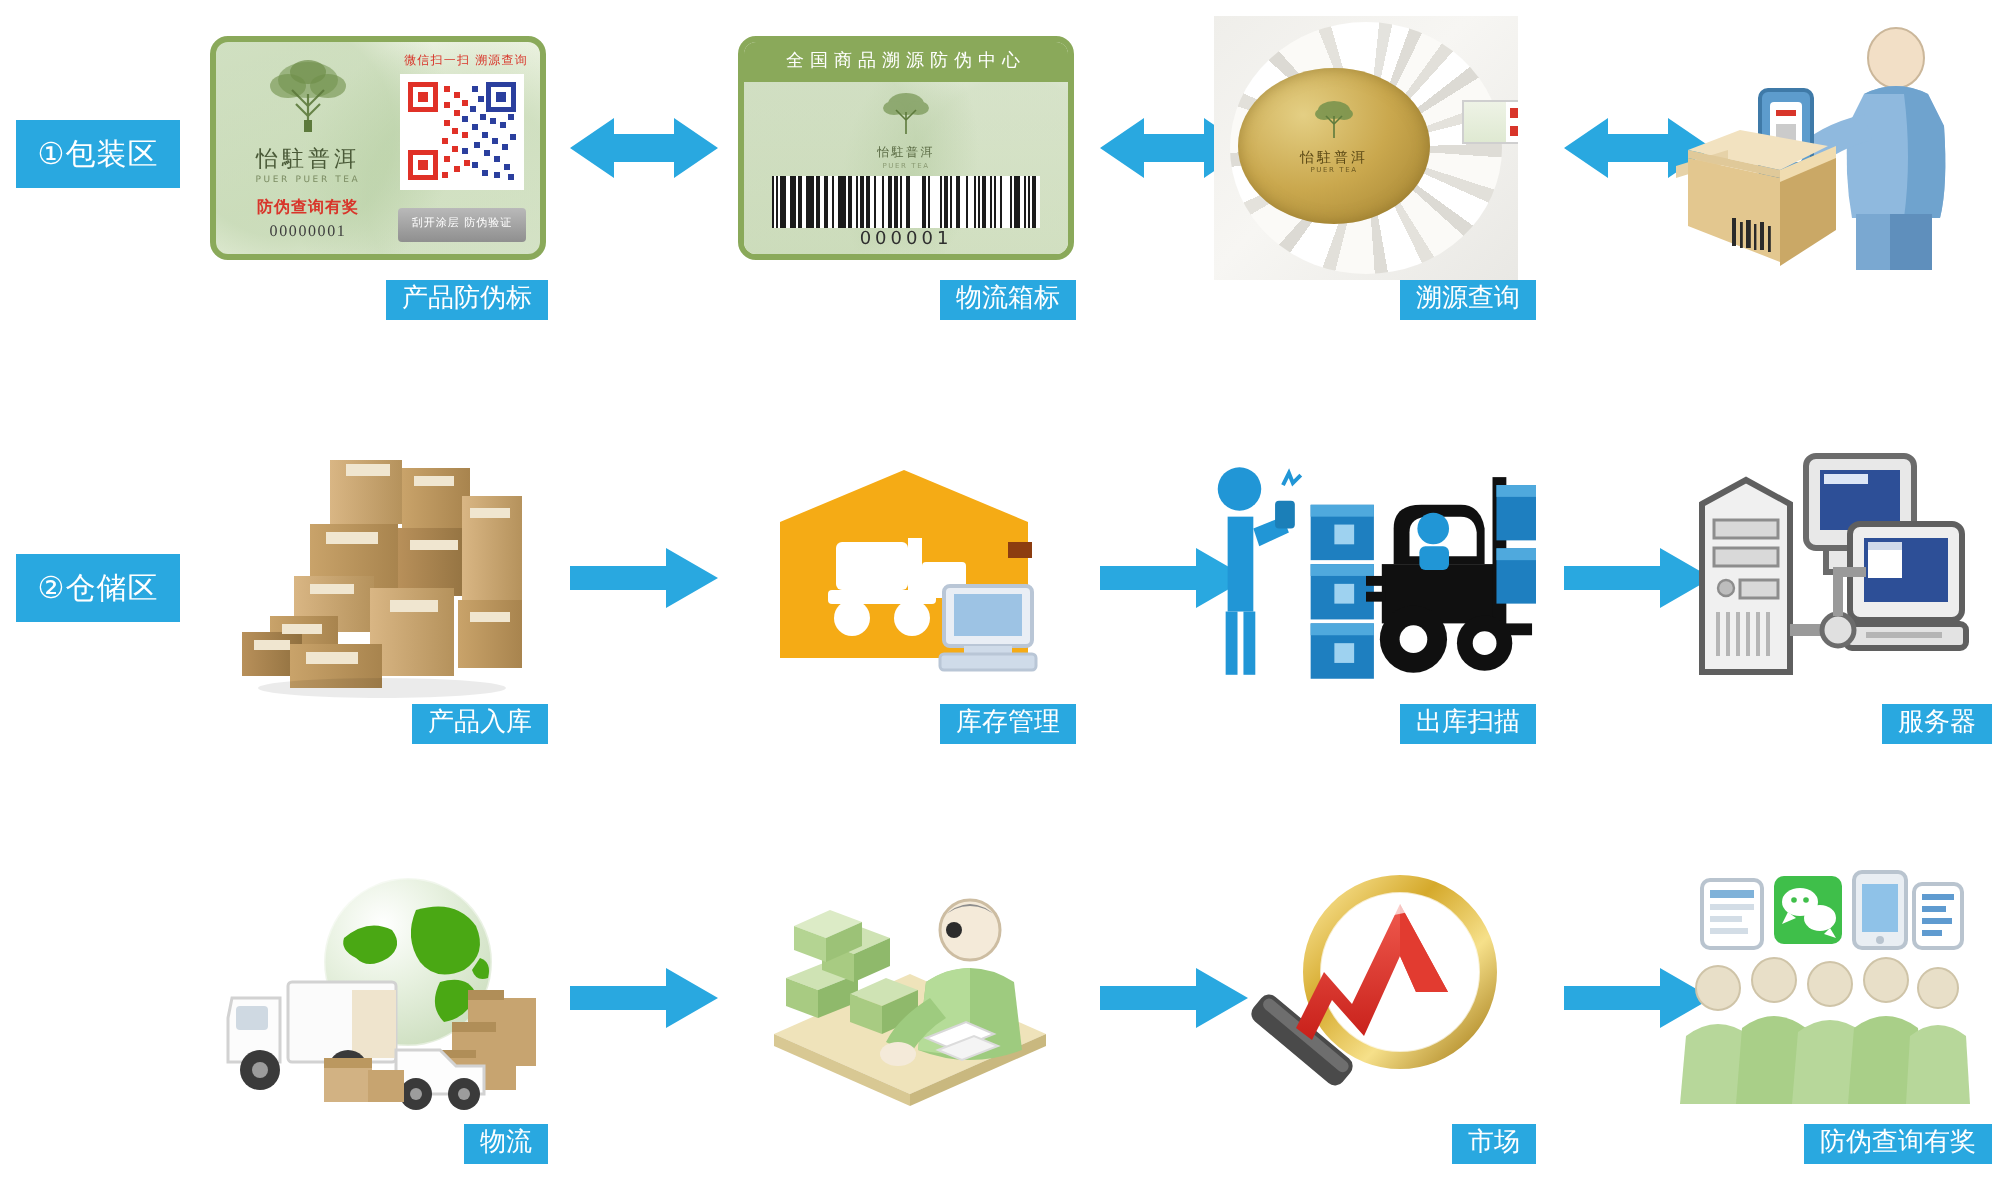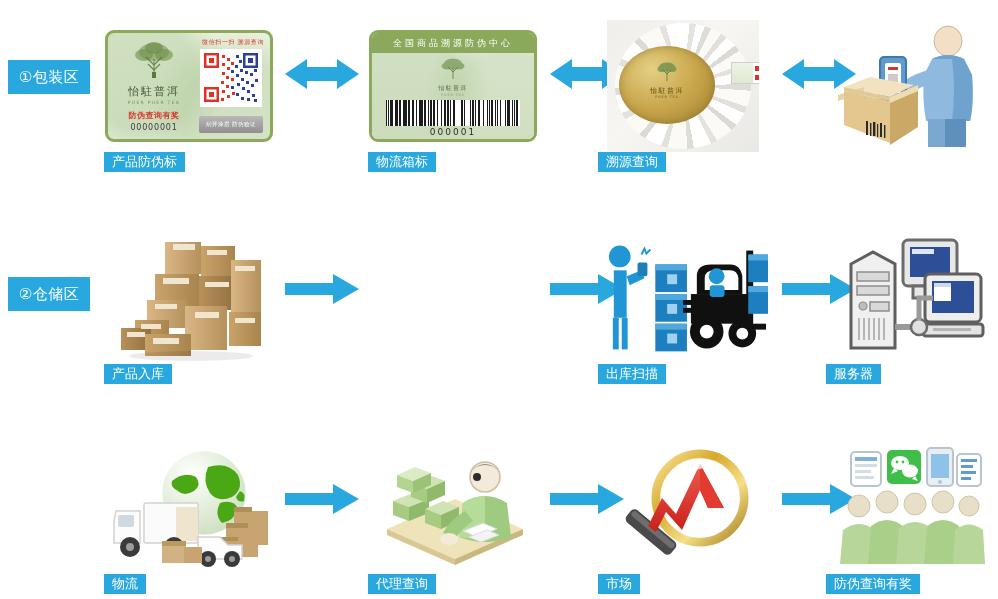--- a/index.html
+++ b/index.html
@@ -20,36 +20,36 @@
     line-height: 34px;
     text-align: center;
     letter-spacing: 0.5px;
     white-space: nowrap;
   }
 
   
   .row { position: absolute; left: 100px; width: 898px; }
   .cell {
     position: absolute;
-    top: 12px;
+    top: 0;
     width: 170px;
     height: 160px;
   }
   .art {
     position: relative;
     width: 170px;
     height: 128px;
     display: flex;
     align-items: center;
     justify-content: center;
   }
   .cap-wrap {
     width: 170px;
     display: flex;
-    justify-content: flex-start;
+    justify-content: flex-end;
     margin-top: 2px;
   }
   .caption {
     background: #29a8e0;
     color: #ffffff;
     font-size: 13px;
     line-height: 20px;
     padding: 0 8px;
     white-space: nowrap;
   }
@@ -75,21 +75,21 @@
     overflow: hidden;
   }
   .af-left { position:absolute; left:4px; top:6px; width:84px; text-align:center; }
   .af-tree { width:54px; height:40px; margin:0 auto; }
   .af-brand {
     font-size:11px; color:#4a5a38; letter-spacing:2px; margin-top:1px;
     font-family: "DejaVu Sans", sans-serif;
   }
   .af-pinyin { font-size:4.5px; color:#7b8c62; letter-spacing:1.3px; margin-top:1px; }
   .af-red { font-size:8px; color:#d8352a; margin-top:5px; letter-spacing:.5px; font-weight:bold; }
-  .af-serial { font-size:8px; color:#3c3c3c; letter-spacing:.8px; margin-top:2px; }
+  .af-serial { font-size:8px; color:#3c3c3c; letter-spacing:.8px; margin-top:2px;font-family:Liberation Serif, serif; }
   .af-top-red { position:absolute; right:6px; top:5px; font-size:6px; color:#d8352a; letter-spacing:.6px; }
   .af-qr {
     position:absolute; right:8px; top:16px;
     width:62px; height:58px; background:#ffffff; padding:2px;
   }
   .af-scratch {
     position:absolute; right:7px; bottom:6px;
     width:64px; height:17px; border-radius:2px;
     background:linear-gradient(180deg,#b9b9b9,#8f8f8f);
     color:#ffffff; font-size:5.5px; text-align:center; line-height:17px; letter-spacing:.5px;
@@ -549,20 +549,44 @@
           <div class="caption">产品入库</div>
         </div>
     </div>
 
     <div class="arrow" style="left:185px; top:52px;">
       <svg width="74" height="30" viewBox="0 0 74 30" class="svgart">
         <path d="M0 9 L48 9 L48 0 L74 15 L48 30 L48 21 L0 21 Z" fill="#29a8e0"></path>
       </svg>
     </div>
 
+    <div class="cell" style="left:268px;">
+      <div class="art">
+        <svg width="150" height="122" viewBox="0 0 150 122" class="svgart">
+          <path d="M12 36 L74 10 L136 36 L136 104 L12 104 Z" fill="#f5ab15"></path>
+          <g fill="#ffffff">
+            <rect x="40" y="46" width="36" height="24" rx="3"></rect>
+            <rect x="76" y="44" width="7" height="34"></rect>
+            <rect x="83" y="56" width="22" height="18" rx="2"></rect>
+            <rect x="36" y="70" width="54" height="7" rx="2"></rect>
+            <circle cx="48" cy="84" r="9"></circle>
+            <circle cx="78" cy="84" r="9"></circle>
+          </g>
+          <rect x="126" y="46" width="12" height="8" fill="#8c3d10"></rect>
+
+          <rect x="94" y="68" width="44" height="30" rx="3" fill="#e9eef5" stroke="#b9c6d6" stroke-width="2"></rect>
+          <rect x="99" y="72" width="34" height="21" fill="#9dc3e4"></rect>
+          <rect x="104" y="98" width="24" height="5" fill="#cfdbe9"></rect>
+          <rect x="92" y="102" width="48" height="8" rx="2" fill="#cfdbe9" stroke="#b9c6d6" stroke-width="1.5"></rect>
+        </svg>
+      </div>
+      <div class="cap-wrap">
+          <div class="caption">库存管理</div>
+        </div>
+    </div>
 
     <div class="arrow" style="left:450px; top:52px;">
       <svg width="74" height="30" viewBox="0 0 74 30" class="svgart">
         <path d="M0 9 L48 9 L48 0 L74 15 L48 30 L48 21 L0 21 Z" fill="#29a8e0"></path>
       </svg>
     </div>
 
     <div class="cell" style="left:498px;">
       <div class="art">
         <svg width="172" height="124" viewBox="0 0 172 124" class="svgart">
@@ -759,23 +783,20 @@
           <path d="M86 56 q22 -14 44 0 l4 34 q-26 10 -52 0 Z" fill="#9ecb7f"></path>
           <path d="M86 56 q10 -7 22 -7 l0 44 q-14 -1 -26 -3 Z" fill="#b5dc98"></path>
 
           <path d="M88 64 q-16 10 -22 22 l12 6 q8 -12 18 -18 Z" fill="#9ecb7f"></path>
           <ellipse cx="72" cy="92" rx="9" ry="6" fill="#f4ead9"></ellipse>
 
           <path d="M86 84 L106 76 L120 82 L100 90 Z" fill="#ffffff" stroke="#d8d8d8" stroke-width="1"></path>
           <path d="M92 90 L110 83 L122 88 L104 95 Z" fill="#f4f4f4" stroke="#dcdcdc" stroke-width="1"></path>
         </svg>
       </div>
-      <div class="cap-wrap">
-          <div class="caption">代理查询</div>
-        </div>
     </div>
 
     <div class="arrow" style="left:450px; top:52px;">
       <svg width="74" height="30" viewBox="0 0 74 30" class="svgart">
         <path d="M0 9 L48 9 L48 0 L74 15 L48 30 L48 21 L0 21 Z" fill="#29a8e0"></path>
       </svg>
     </div>
 
     <div class="cell" style="left:498px;">
       <div class="art">

